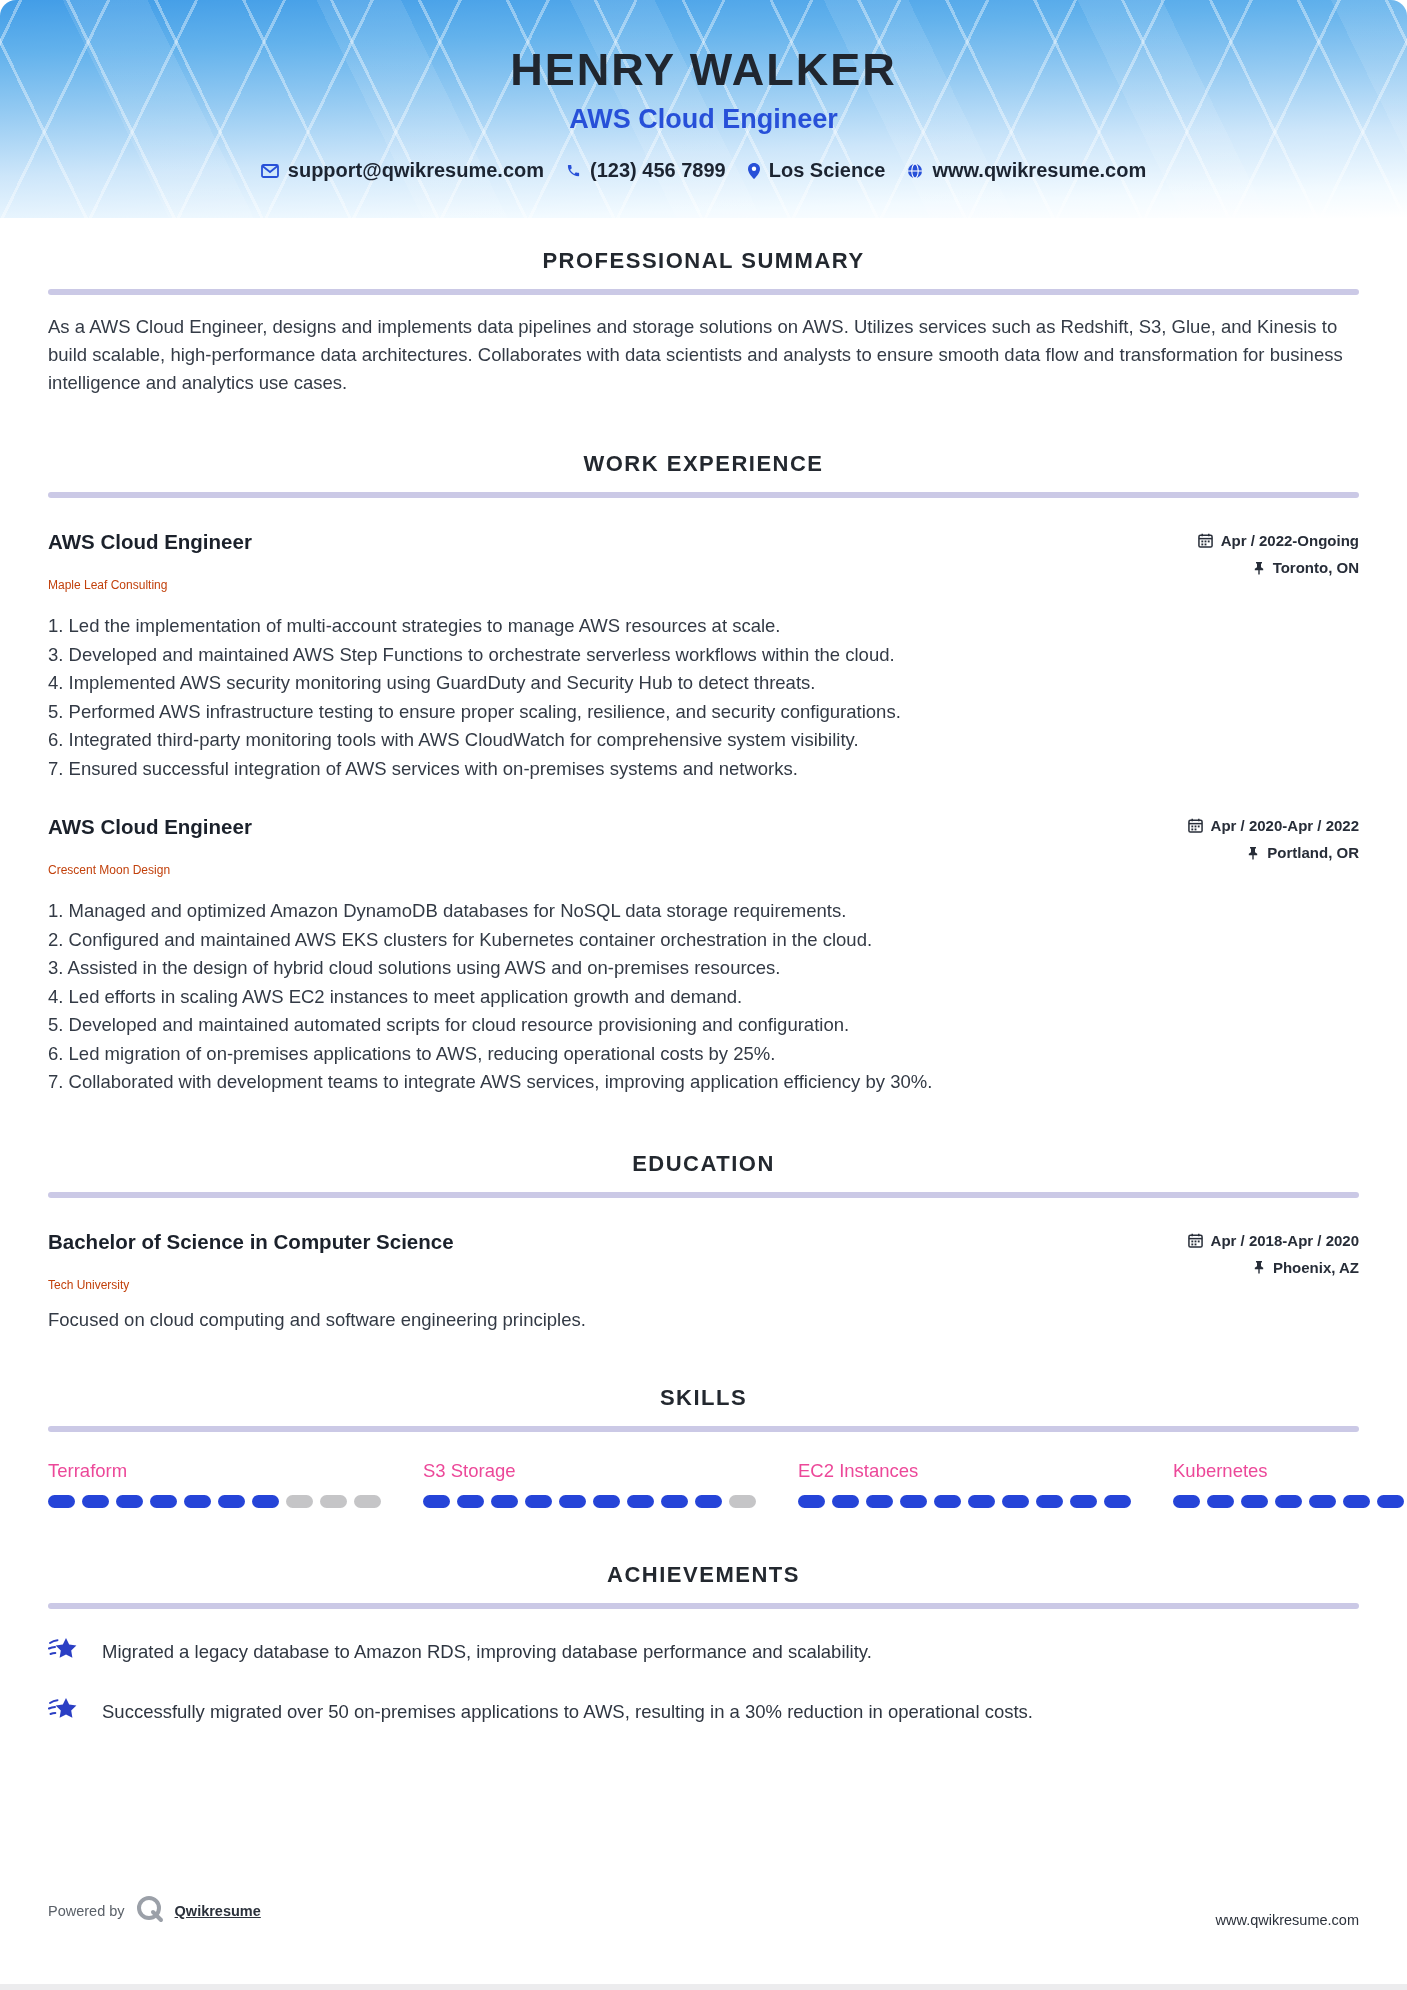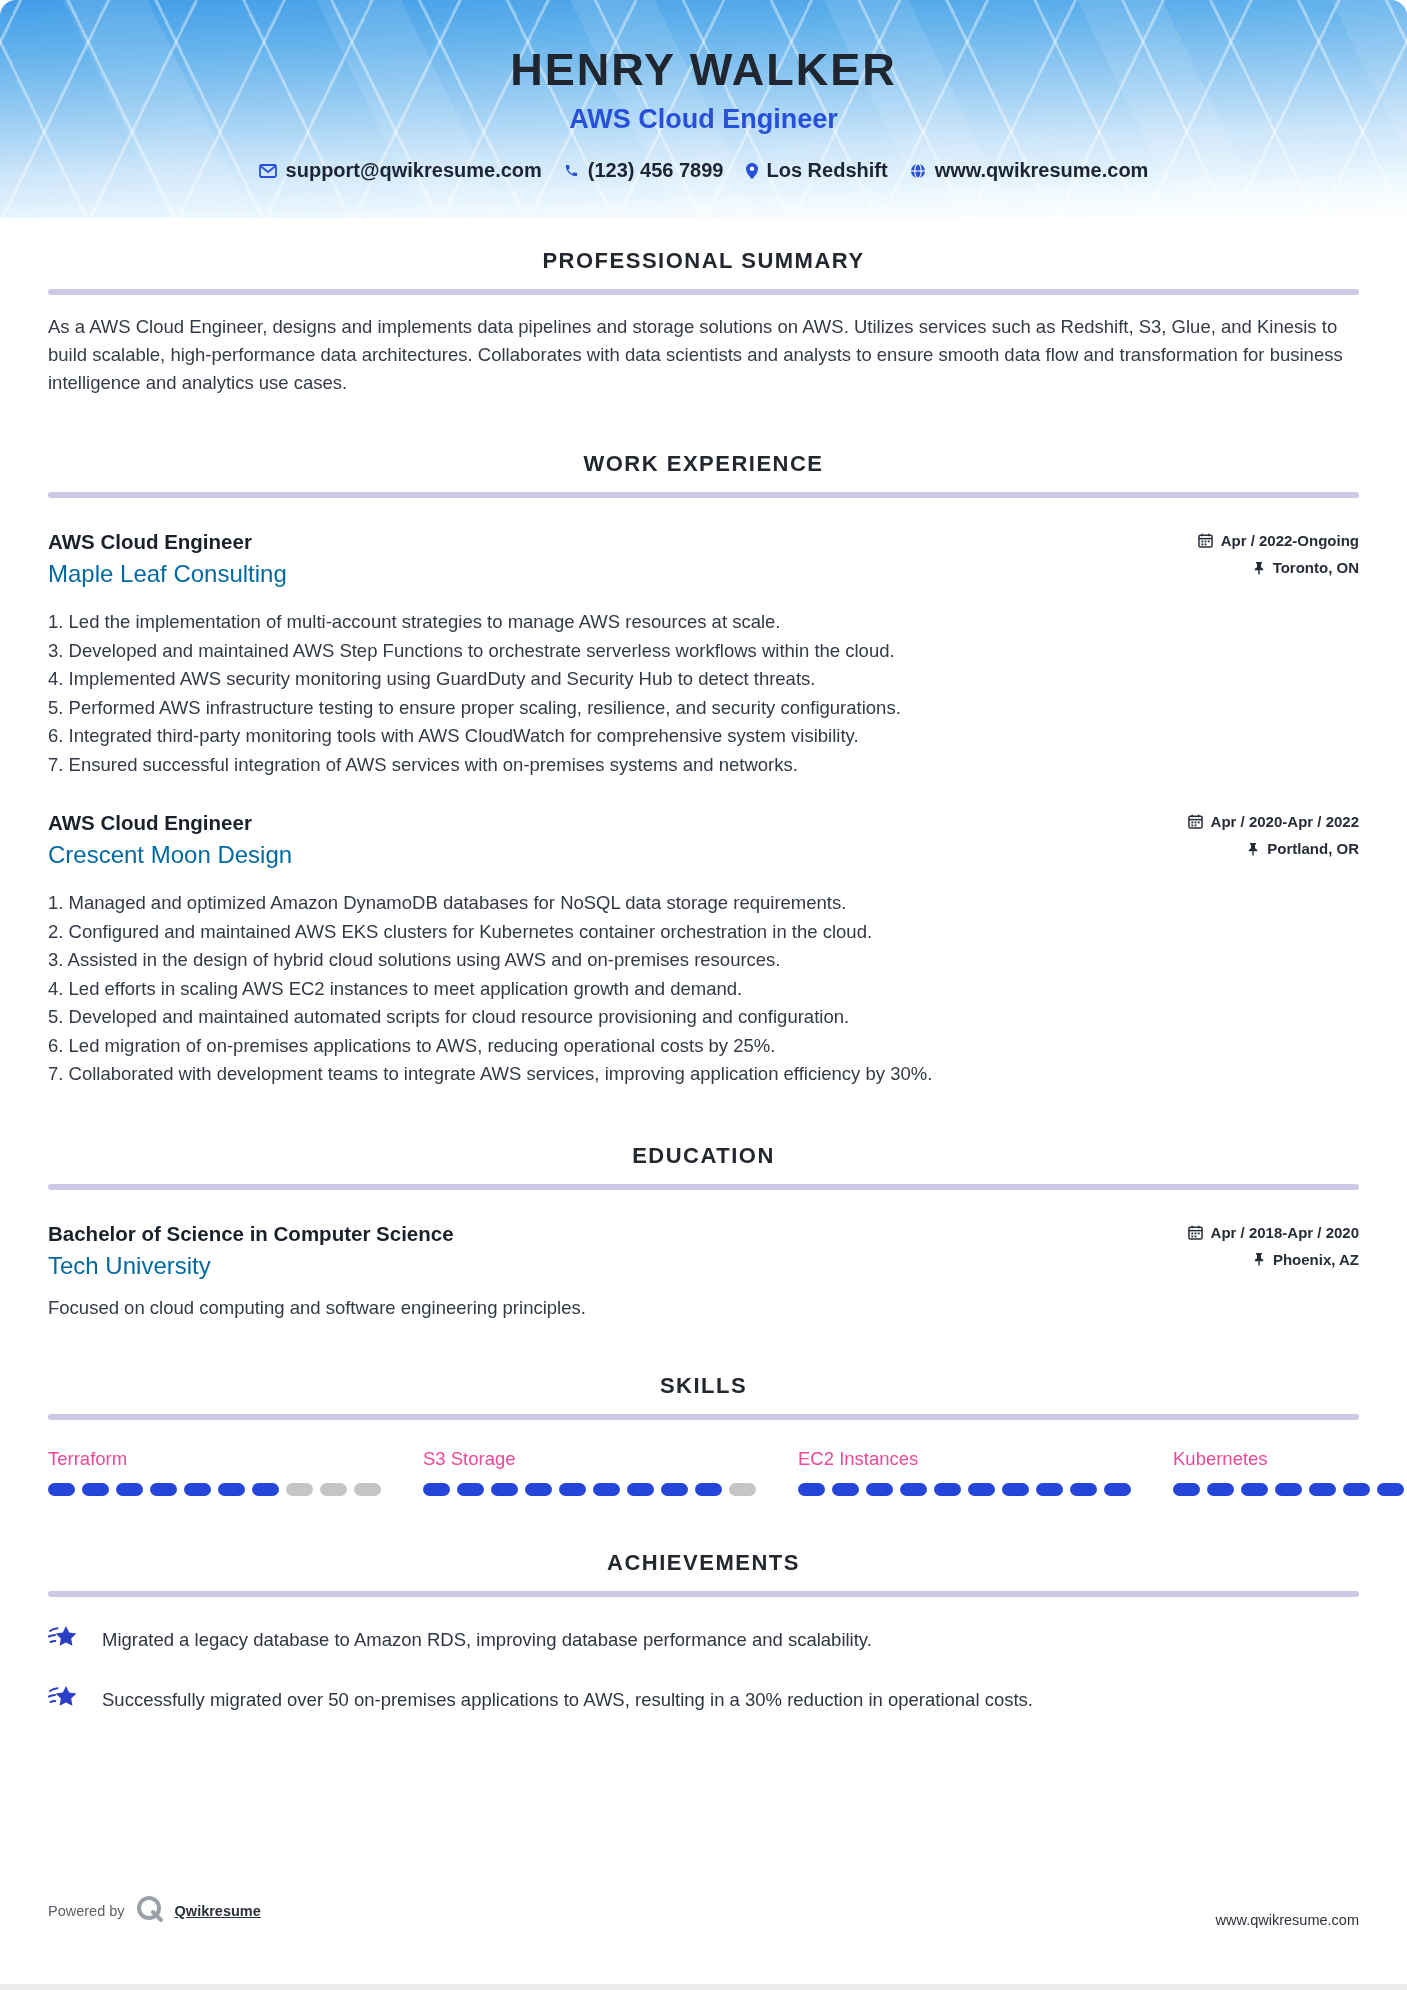--- a/index.html
+++ b/index.html
@@ -86,23 +86,23 @@
   
   .entry { margin-top: 32px; }
   .entry-head { display: flex; justify-content: space-between; align-items: flex-start; }
   .entry-left { display: flex; flex-direction: column; }
   .entry-title {
     font-size: 20.5px;
     font-weight: 700;
     color: #1b212b;
   }
   .entry-org {
-    margin-top: 6px;
-    font-size: 24px;
-    color: #0369a1;
+    margin-top: 24px;
+    font-size: 12px;
+    color: #c2410c;
     text-decoration: none;
   }
   .entry-right { display: flex; flex-direction: column; align-items: flex-end; gap: 10px; padding-top: 2px; }
   .meta-row {
     display: flex;
     align-items: center;
     gap: 8px;
     font-size: 15px;
     font-weight: 600;
     color: #272d38;
@@ -201,21 +201,21 @@
         </span>
         <span>(123) 456 7899</span>
       </div>
       <div class="contact-item">
         <span>
           <svg width="12" height="16" viewBox="0 0 12 16">
               <path d="M6 0C2.7 0 0 2.6 0 5.9 0 10.3 6 16 6 16s6-5.7 6-10.1C12 2.6 9.3 0 6 0z" fill="#2750d8"></path>
               <circle cx="6" cy="5.8" r="2.2" fill="#ffffff"></circle>
             </svg>
         </span>
-        <span>Los Redshift</span>
+        <span>Los Science</span>
       </div>
       <div class="contact-item">
         <span>
           <svg width="16" height="16" viewBox="0 0 16 16">
               <circle cx="8" cy="8" r="7" fill="#2750d8"></circle>
               <ellipse cx="8" cy="8" rx="3.2" ry="7" fill="none" stroke="#ffffff" stroke-width="1.1"></ellipse>
               <line x1="1" y1="8" x2="15" y2="8" stroke="#ffffff" stroke-width="1.1"></line>
             </svg>
         </span>
         <span>www.qwikresume.com</span>

